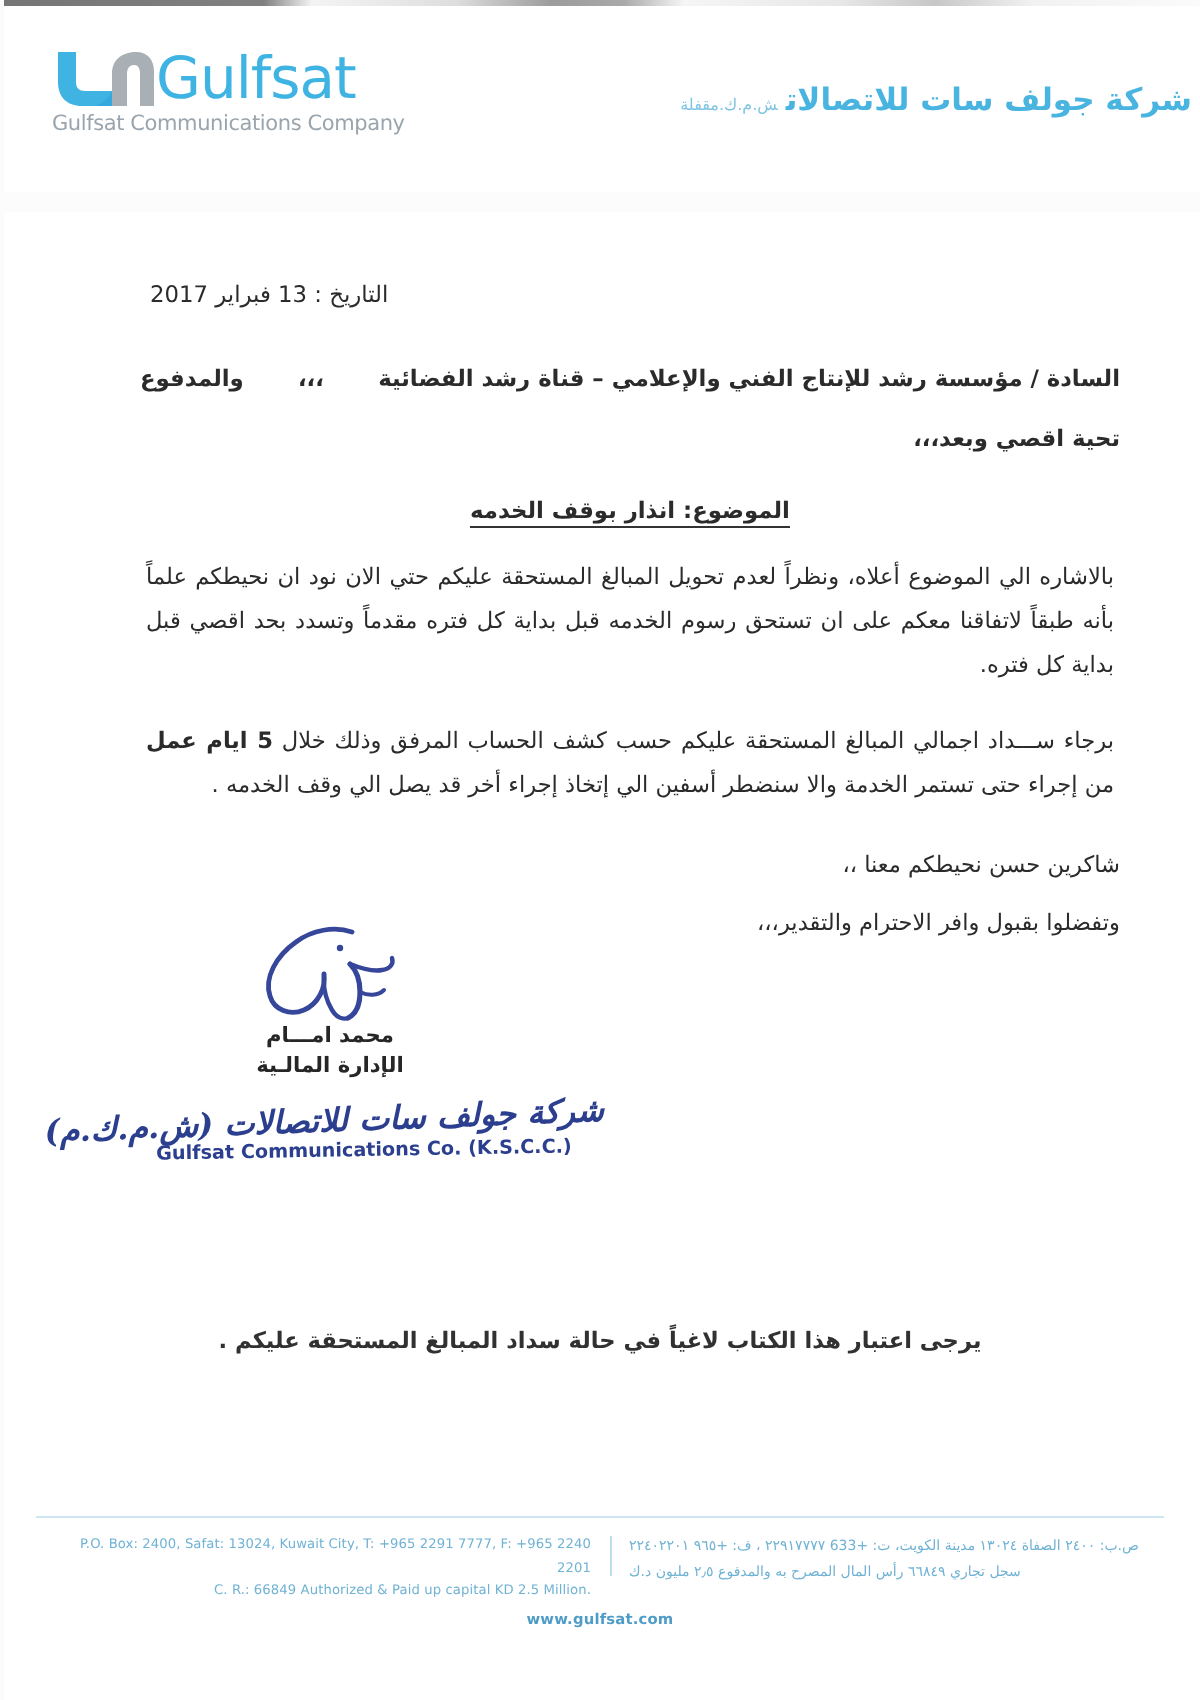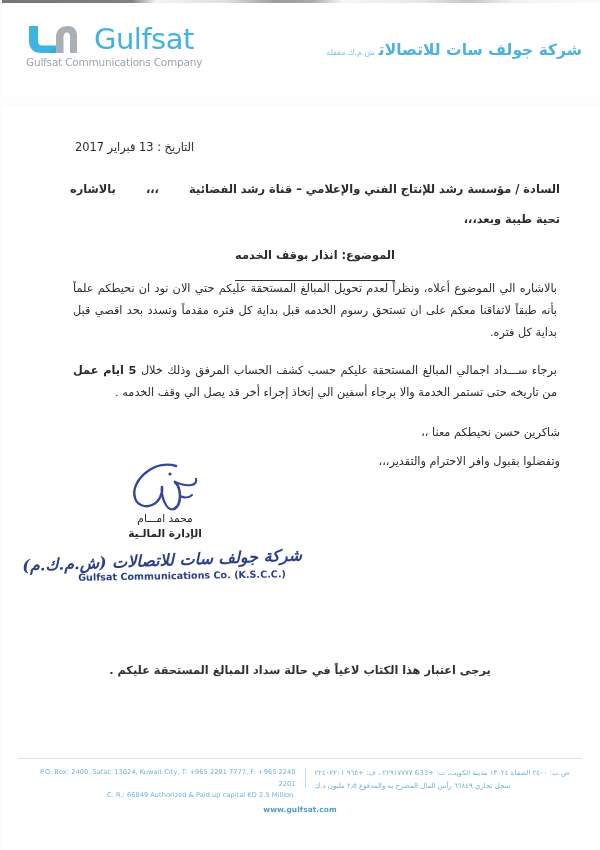--- a/index.html
+++ b/index.html
@@ -52,21 +52,21 @@
   }
   .logo-block {
     position: absolute;
     left: 26px;
     top: 2px;
     width: 215px;
   }
   .logo-row {
     display: flex;
     align-items: flex-end;
-    gap: 16px;
+    gap: 0;
   }
   .logo-mark {
     width: 52px;
     height: 30px;
     position: relative;
     flex: none;
   }
   .logo-word {
     font-family: "DejaVu Sans", sans-serif;
     font-size: 29px;
@@ -78,21 +78,21 @@
   .logo-tagline {
     margin-top: 2px;
     font-family: "DejaVu Sans", sans-serif;
     font-size: 10.5px;
     letter-spacing: -0.2px;
     color: #9aa4ac;
     white-space: nowrap;
   }
   .header-ar {
     position: absolute;
-    right: 18px;
+    right: 4px;
     top: 18px;
     text-align: right;
     direction: rtl;
     white-space: nowrap;
   }
   .header-ar .main {
     font-size: 15.5px;
     color: #4ab4e0;
     font-weight: bold;
     letter-spacing: 0;
@@ -142,21 +142,21 @@
     font-weight: bold;
   }
   .subject {
     margin: 22px 0 0 0;
     text-align: center;
     font-size: 11.4px;
     font-weight: bold;
   }
   .subject span {
     border-bottom: 1px solid #333;
-    padding-bottom: 18px;
+    padding-bottom: 1px;
   }
   .para {
     margin: 16px 58px 0 58px;
     font-size: 11.3px;
     line-height: 1.95;
     text-align: justify;
     text-align-last: right;
   }
   .para b { font-weight: bold; }
   .closing1 {
@@ -186,21 +186,21 @@
     left: 100px;
     top: 50px;
     width: 130px;
     text-align: center;
     direction: rtl;
     color: #262626;
   }
   .sign-names .nm {
     font-size: 10.6px;
     letter-spacing: 1.2px;
-    font-weight: normal;
+    font-weight: bold;
   }
   .sign-names .tt {
     font-size: 10.6px;
     letter-spacing: 1.2px;
     margin-top: 3px;
     font-weight: bold;
   }
   .stamp {
     position: absolute;
     left: 62px;
@@ -331,35 +331,35 @@
     <div class="date-line">
       <span class="inner">
         <span>التاريخ :</span>
         <span>13 فبراير 2017</span>
       </span>
     </div>
 
     <div class="recipient">
       <span class="who">السادة / مؤسسة رشد للإنتاج الفني والإعلامي – قناة رشد الفضائية</span>
       <span class="dots">،،،</span>
-      <span class="resp">بالاشاره</span>
-    </div>
-
-    <div class="greeting">تحية طيبة وبعد،،،</div>
+      <span class="resp">والمدفوع</span>
+    </div>
+
+    <div class="greeting">تحية اقصي وبعد،،،</div>
 
     <div class="subject">
       <span>
         <span>الموضوع:</span>
         <span>انذار بوقف الخدمه</span>
       </span>
     </div>
 
     <div class="para">بالاشاره الي الموضوع أعلاه، ونظراً لعدم تحويل المبالغ المستحقة عليكم حتي الان نود ان نحيطكم علماً بأنه طبقاً لاتفاقنا معكم على ان تستحق رسوم الخدمه قبل بداية كل فتره  مقدماً وتسدد بحد اقصي قبل بداية كل فتره.</div>
 
-    <div class="para"><span>برجاء ســـداد اجمالي المبالغ المستحقة عليكم حسب كشف الحساب المرفق وذلك خلال </span><b>5 ايام عمل</b><span> من تاريخه حتى تستمر الخدمة والا برجاء أسفين الي إتخاذ إجراء أخر قد يصل الي وقف الخدمه .</span></div>
+    <div class="para"><span>برجاء ســـداد اجمالي المبالغ المستحقة عليكم حسب كشف الحساب المرفق وذلك خلال </span><b>5 ايام عمل</b><span> من إجراء حتى تستمر الخدمة والا سنضطر أسفين الي إتخاذ إجراء أخر قد يصل الي وقف الخدمه .</span></div>
 
     <div class="closing1">شاكرين حسن نحيطكم معنا ،،</div>
     <div class="closing2">وتفضلوا بقبول وافر الاحترام والتقدير،،،</div>
   </div>
 
   <div class="sign-area">
 
     <span class="signature-mark">
       <svg width="110" height="62" viewBox="0 0 110 62" xmlns="http://www.w3.org/2000/svg">
         <g fill="none" stroke="#35469b" stroke-linecap="round" stroke-linejoin="round">

